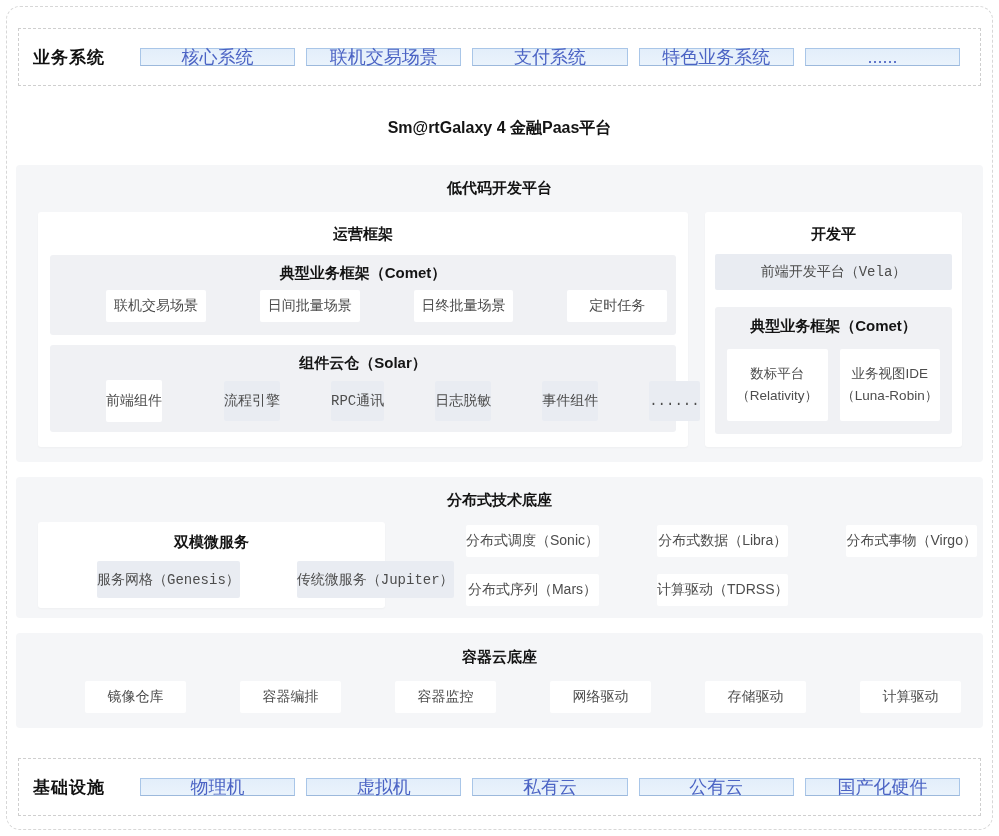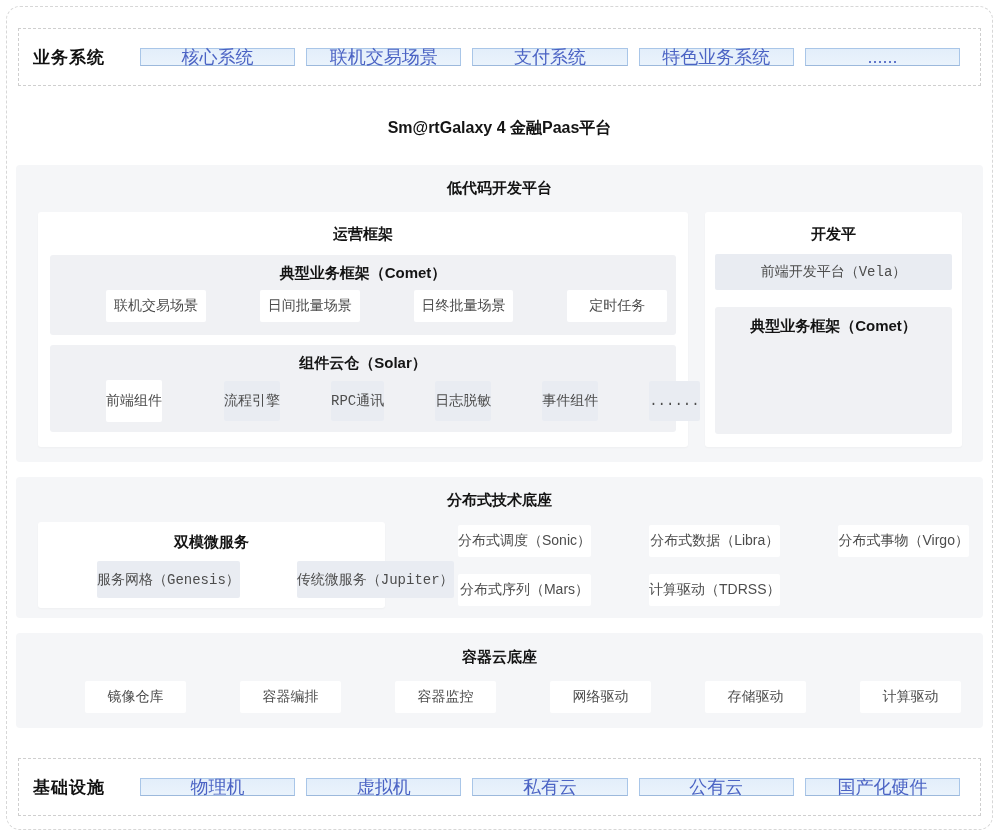--- a/index.html
+++ b/index.html
@@ -58,21 +58,21 @@
   .vela-node{margin:10px 10px 0;height:36px;}
   .dev-comet{margin:17px 10px 0;height:127px;}
   .dev-comet .subsect-title{padding-top:10px;}
   .dev-comet-items{display:flex;gap:12px;margin:13px 12px 0;}
   .node-tall{flex:1;height:72px;display:flex;flex-direction:column;align-items:center;justify-content:center;
              background:#fff;border-radius:2px;font-size:13.5px;color:#4d4d4d;line-height:1.65;}
 
   
   #distributed{top:477px;height:141px;}
   #distributed .sect-title{padding-top:14px;}
-  .dist-body{position:absolute;top:45px;left:22px;right:20px;bottom:10px;display:flex;gap:26px;}
+  .dist-body{position:absolute;top:45px;left:22px;right:20px;bottom:10px;display:flex;gap:34px;}
   .dual-card{width:347px;position:relative;}
   .dual-card .card-title{padding-top:11px;}
   .dual-items{display:flex;gap:10px;margin:9px 12px 0;}
   .dual-items .node{flex:1;height:37px;}
   .dist-grid{flex:1;display:grid;grid-template-columns:repeat(3,1fr);gap:17px 11px;align-content:start;padding-top:3px;}
   .dist-grid .node{height:32px;}
 
   
   #containercloud{top:633px;height:95px;}
   #containercloud .sect-title{padding-top:15px;}
@@ -132,20 +132,30 @@
             <div class="node node-white solar-back">后端组件</div>
           </div>
         </div>
       </div>
 
       <div class="card dev-card">
         <div class="card-title">开发平</div>
         <div class="node node-gray vela-node">前端开发平台（Vela）</div>
         <div class="subsect dev-comet">
           <div class="subsect-title">典型业务框架（Comet）</div>
+          <div class="dev-comet-items">
+            <div class="node-tall">
+              <span>数标平台</span>
+              <span>（Relativity）</span>
+            </div>
+            <div class="node-tall">
+              <span>业务视图IDE</span>
+              <span>（Luna-Robin）</span>
+            </div>
+          </div>
         </div>
       </div>
 
     </div>
   </div>
 
   <div class="sect" id="distributed">
     <div class="sect-title">分布式技术底座</div>
     <div class="dist-body">
       <div class="card dual-card">

